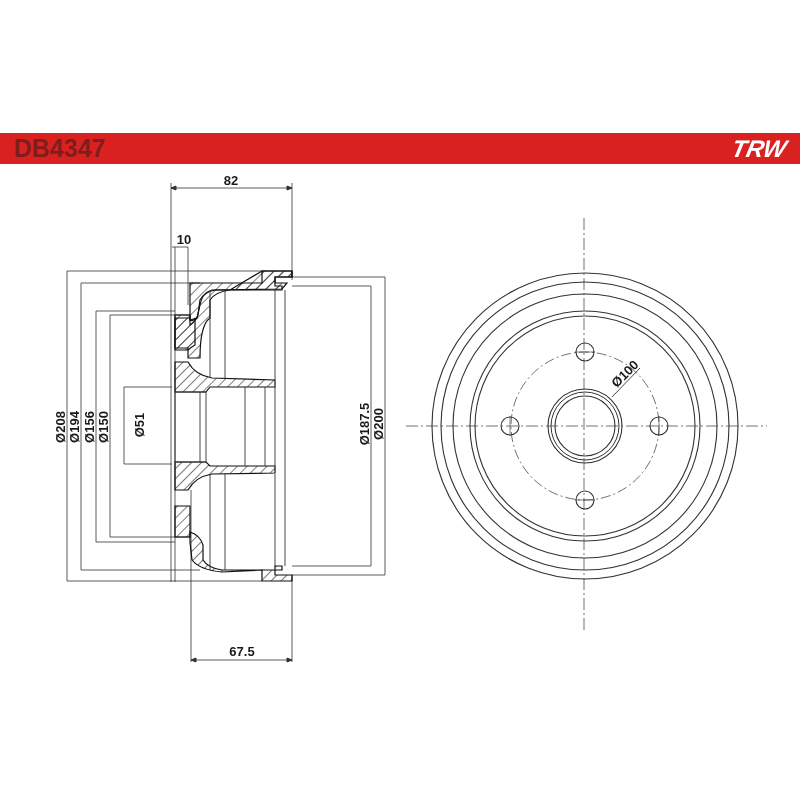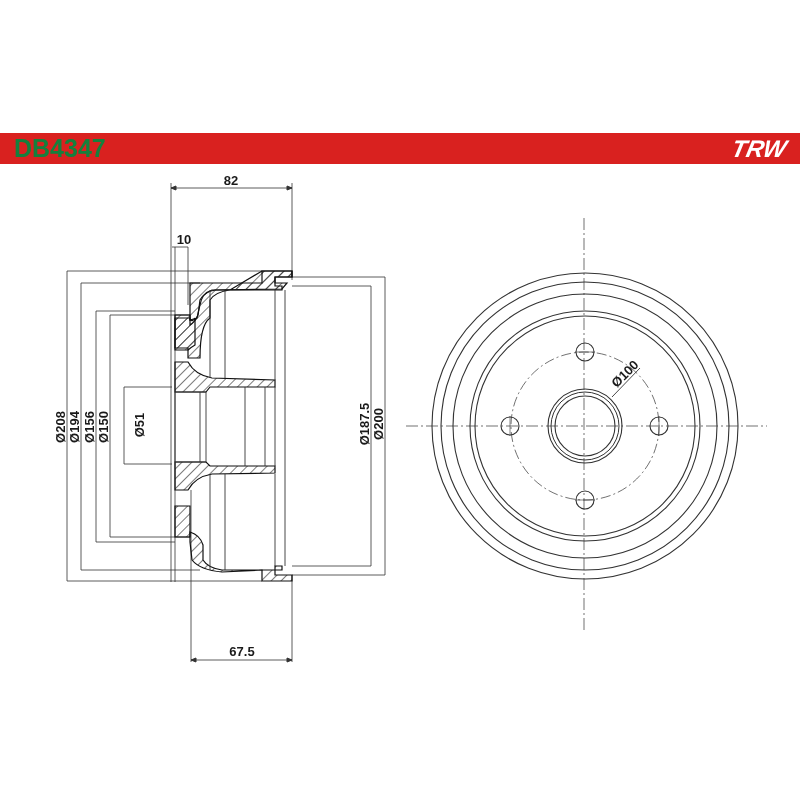--- a/index.html
+++ b/index.html
@@ -1,18 +1,18 @@
 <!DOCTYPE html>
 <html><head>
 <meta charset="utf-8">
 <style>
   html, body { margin: 0; padding: 0; background: #ffffff; }
   body { width: 800px; height: 800px; position: relative; overflow: hidden; font-family: "Liberation Sans", sans-serif; }
   .header-bar { position: absolute; left: 0; top: 133px; width: 800px; height: 31px; background: #d9211f; }
-  .part-number { position: absolute; left: 14px; top: 134px; font-size: 25px; font-weight: bold; color: #15803d; letter-spacing: 0px; font-family: "Liberation Sans", sans-serif; }
+  .part-number { position: absolute; left: 14px; top: 134px; font-size: 25px; font-weight: bold; color: #7f1d1d; letter-spacing: 0px; font-family: "Liberation Sans", sans-serif; }
   .brand-logo { position: absolute; right: 14px; top: 135px; font-size: 24px; font-weight: bold; font-style: italic; color: #ffffff; font-family: "Liberation Sans", sans-serif; transform: skewX(-12deg); }
   svg.drawing { position: absolute; left: 0; top: 0; }
   .dim-text { font-family: "Liberation Sans", sans-serif; font-weight: bold; font-size: 13px; fill: #1a1a1a; }
 </style>
 </head>
 <body>
 
 <div class="header-bar"></div>
 <div class="part-number">DB4347</div>
 <div class="brand-logo">TRW</div>

